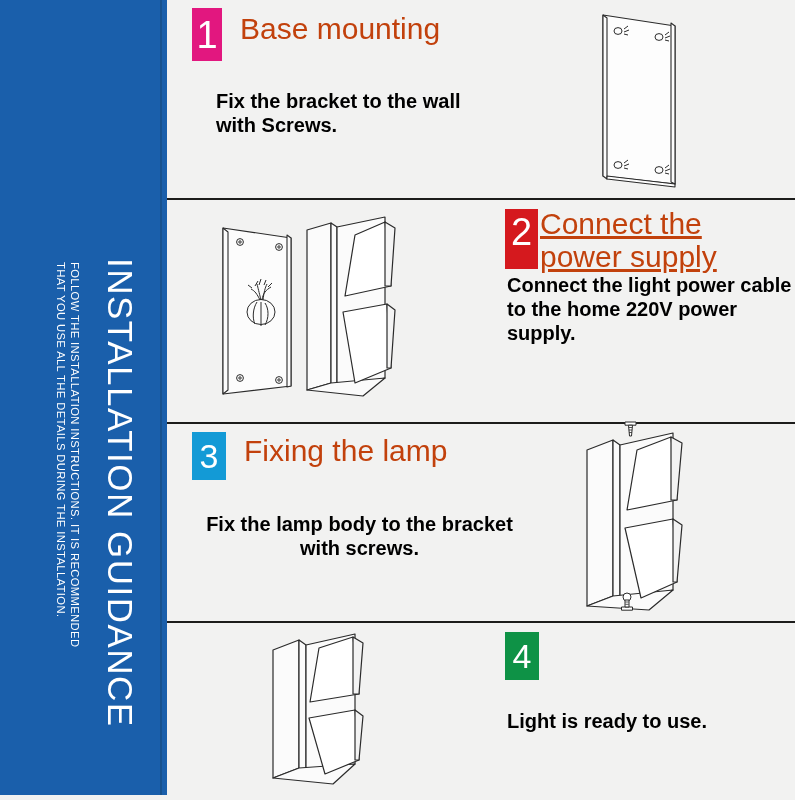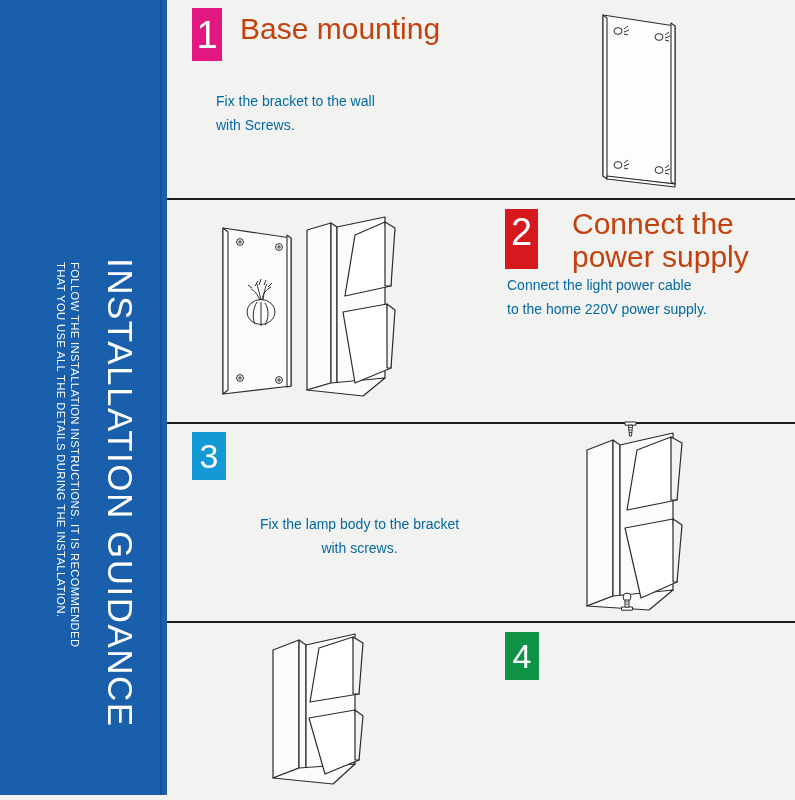--- a/index.html
+++ b/index.html
@@ -99,37 +99,37 @@
     flex:0 0 auto;
   }
   .title{
     color:#c2410c;
     font-size:30px;
     line-height:33px;
     font-weight:400;
     white-space:pre-line;
   }
   .body{
-    color:#0369a1;
-    font-size:14px;
+    color:#000000;
+    font-size:20px;
     line-height:24px;
-    font-weight:400;
+    font-weight:700;
     white-space:pre-line;
   }
 
   
   .step1{left:25px;  top:8px;  width:330px;}
   .step1 .badge{width:30px;height:53px;background:#e2177f;font-size:38px;}
   .step1 .title{margin-left:18px;margin-top:4px;}
   .step1 .body{margin-top:28px;margin-left:24px;}
 
   
   .step2{left:338px; top:209px; width:290px;}
   .step2 .badge{width:33px;height:56px;background:#d5191e;font-size:38px;align-items:flex-start;padding-top:4px;}
-  .step2 .title{margin-left:34px;margin-top:-2px;}
+  .step2 .title{margin-left:2px;margin-top:-2px;text-decoration:underline;}
   .step2 .body{margin-left:2px;}
 
   
   .step3{left:25px;  top:432px; width:330px;}
   .step3 .badge{width:34px;height:48px;background:#139ad6;font-size:34px;}
   .step3 .title{margin-left:18px;margin-top:2px;}
   .step3 .body{margin-top:32px;margin-left:5px;text-align:center;}
 
   
   .step4{left:338px; top:632px; width:290px;}
@@ -182,29 +182,31 @@
         <div class="title">Connect the
 power supply</div>
       </div>
       <div class="body">Connect the light power cable
 to the home 220V power supply.</div>
     </div>
 
     <div class="step step3">
       <div class="head-row">
         <div class="badge" style="background: rgb(19, 154, 214);">3</div>
+        <div class="title">Fixing the lamp</div>
       </div>
       <div class="body">Fix the lamp body to the bracket
 with screws.</div>
     </div>
 
     <div class="step step4">
       <div class="head-row">
         <div class="badge" style="background: rgb(14, 146, 70);">4</div>
       </div>
+      <div class="body">Light is ready to use.</div>
     </div>
 
   </div>
 
   <div class="fig fig1">
     <svg width="120" height="190" viewBox="0 0 120 190">
       <g fill="#fdfdfd" stroke="#2b2b2b" stroke-width="1.1" stroke-linejoin="round">
         <polygon points="18,11 90,22 90,180 18,172"></polygon>
         <polygon points="18,11 22,14 22,175 18,172"></polygon>
         <polygon points="22,175 90,183 90,180 22,172"></polygon>

